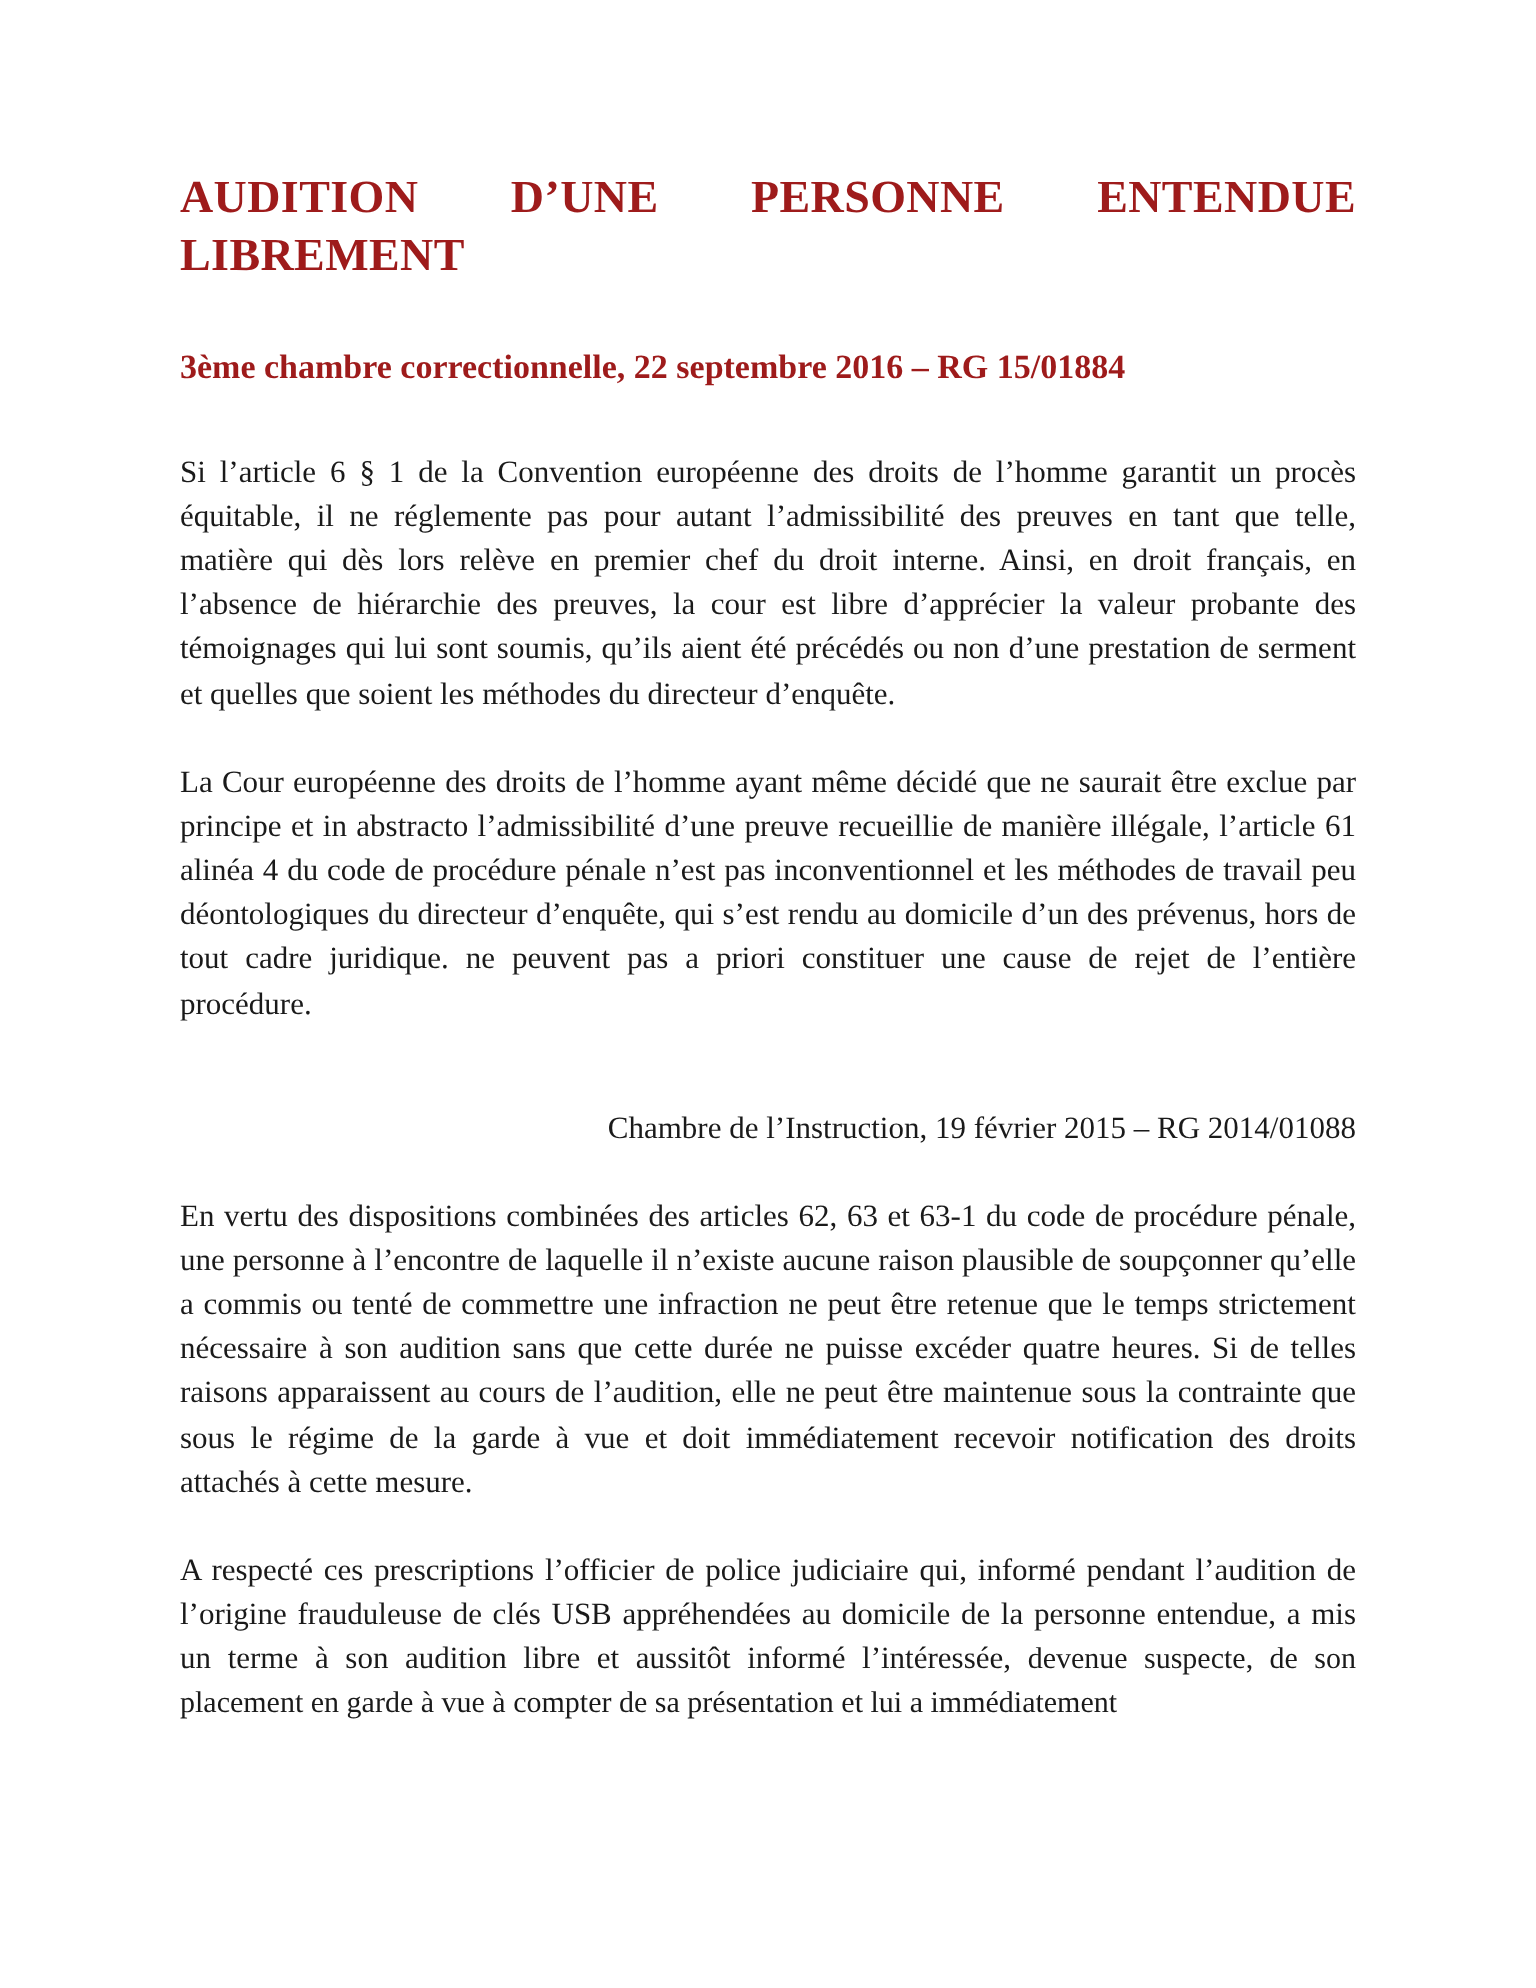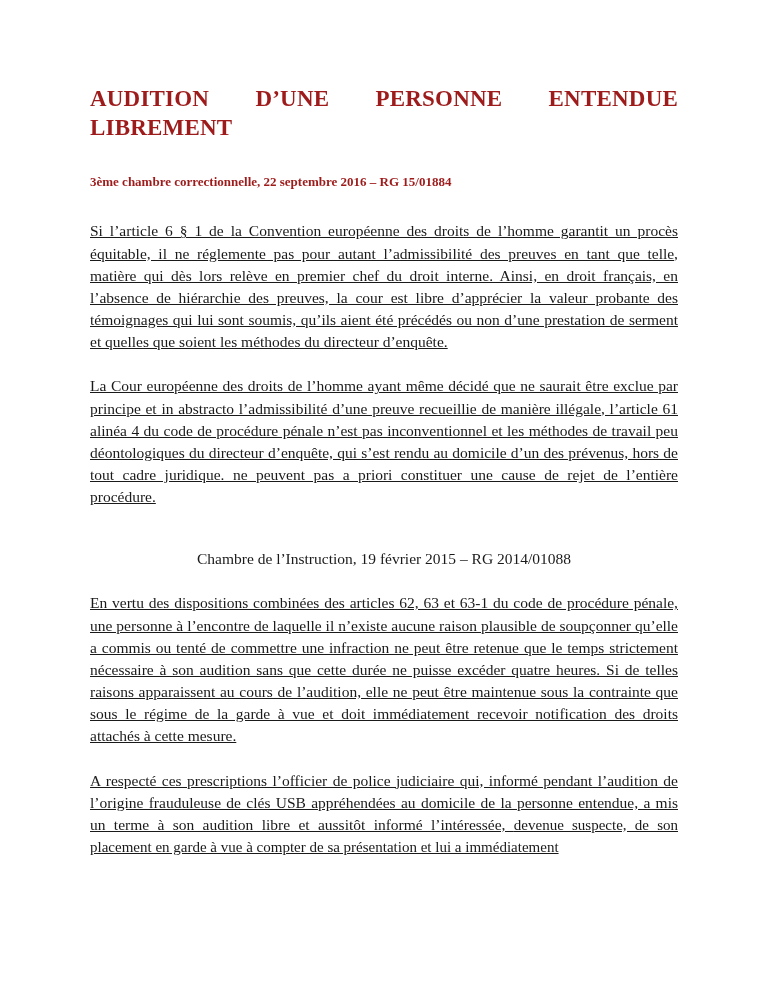--- a/index.html
+++ b/index.html
@@ -22,37 +22,36 @@
     color: #9e1b1b;
     font-size: 23px;
     font-weight: bold;
     line-height: 1.28;
     text-align: justify;
     margin: 0 0 30px 0;
     letter-spacing: 0.2px;
   }
   .case-ref-1 {
     color: #9e1b1b;
-    font-size: 13px;
+    font-size: 17px;
     font-weight: bold;
     line-height: 1.35;
     text-align: justify;
     margin: 0 0 30px 0;
   }
   .body-para {
     font-size: 15.5px;
     line-height: 1.43;
     text-align: justify;
     margin: 0 0 22px 0;
-    text-decoration: underline;
   }
   .case-ref-2 {
     font-size: 15.5px;
     line-height: 1.43;
-    text-align: center;
+    text-align: right;
     margin: 40px 0 22px 0;
   }
   .emph {
     font-size: 15px;
     line-height: 1.35;
   }
 </style>
 </head>
 <body>
 

